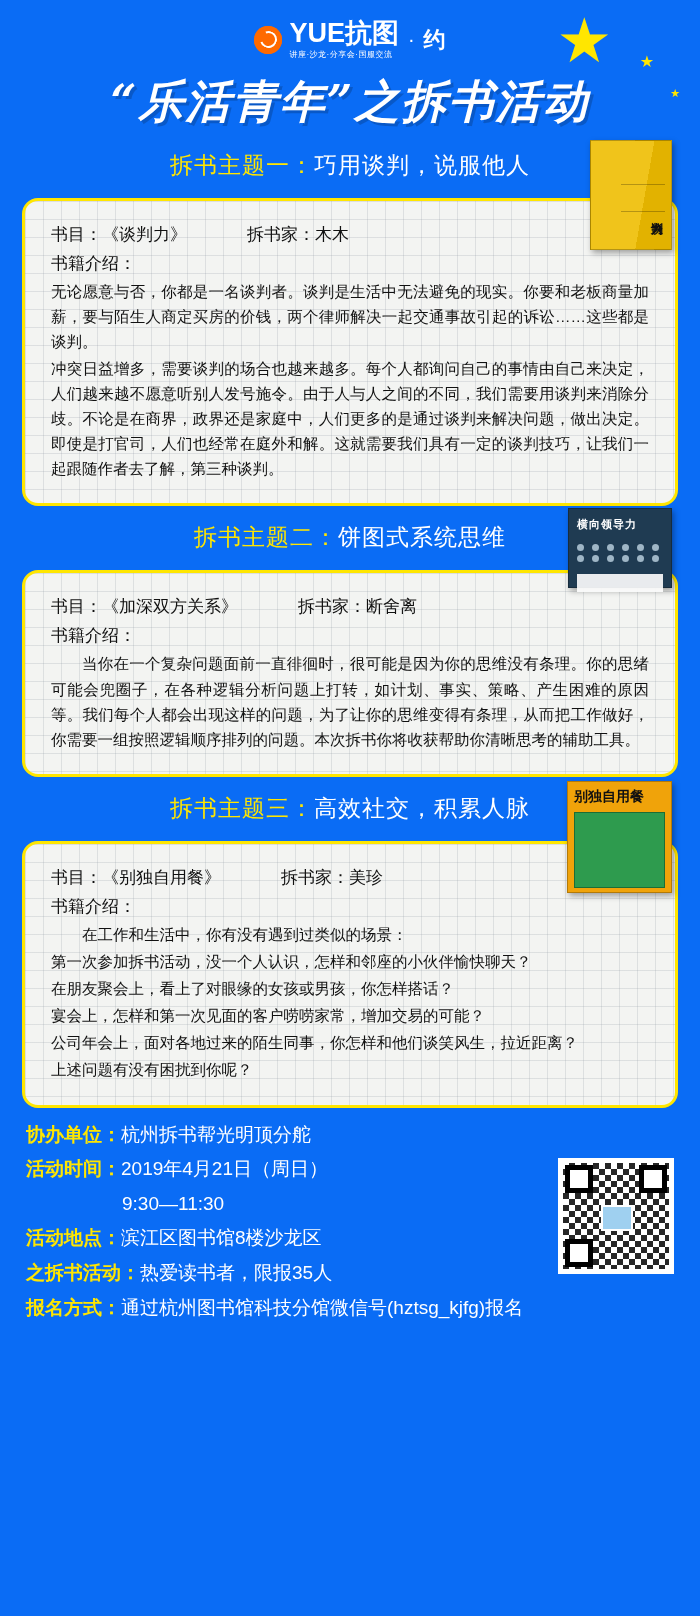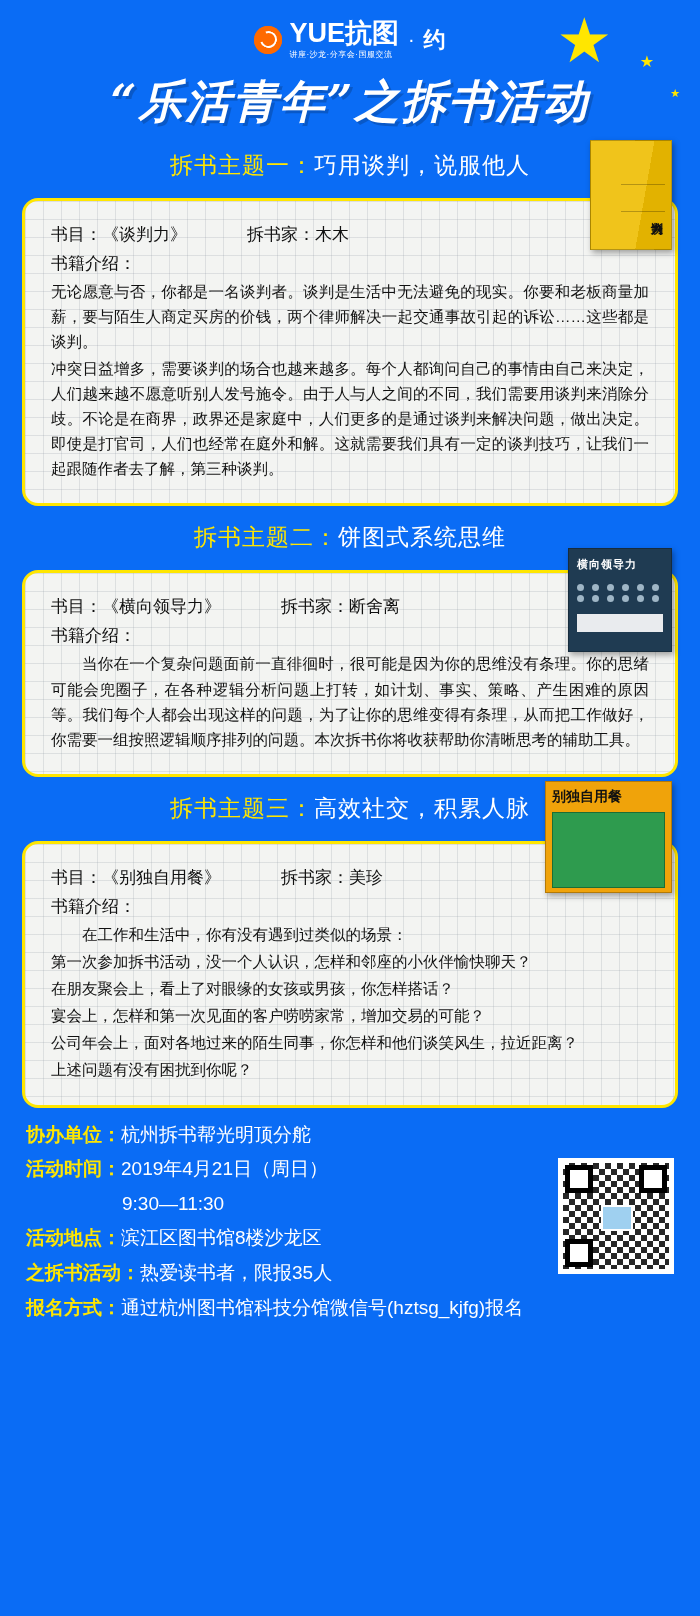--- a/index.html
+++ b/index.html
@@ -121,36 +121,35 @@
     box-shadow:2px 3px 6px rgba(0,0,0,.35);
   }
   .book1{
     top:-58px;width:80px;height:108px;
     background:linear-gradient(100deg,#f0c41b 0 64%,#e2b200 64% 100%);
     display:flex;flex-direction:column;justify-content:center;align-items:flex-end;
   }
   .book1 .b-title{font-size:12px;font-weight:bold;color:#111;writing-mode:vertical-rl;margin-right:6px;}
   .book1 .b-lines{width:44px;height:26px;border-top:1px solid rgba(0,0,0,.25);border-bottom:1px solid rgba(0,0,0,.25);margin:6px 6px 0 0;}
   .book2{
-    top:-62px;width:104px;height:104px;
+    top:-62px;width:104px;height:80px;
     background:#1f3b52;
     color:#fff;
     padding:8px;
     box-sizing:border-box;
-    margin-top:40px;
   }
   .book2 .b-top{font-size:11px;font-weight:bold;letter-spacing:1px;}
   .book2 .b-grid{
     margin-top:12px;
     display:grid;grid-template-columns:repeat(6,1fr);gap:4px;
   }
   .book2 .b-grid i{display:block;width:7px;height:7px;border-radius:50%;background:#9fb6c6;}
   .book2 .b-foot{margin-top:12px;height:18px;background:#fff;opacity:.9;}
   .book3{
-    top:-60px;width:127px;height:112px;
+    top:-60px;width:105px;height:112px;
     background:#f0a30a;
     box-sizing:border-box;
     padding:6px;
   }
   .book3 .b3-title{font-size:14px;font-weight:bold;color:#111;}
   .book3 .b3-body{margin-top:6px;height:74px;background:#2e9b4e;border:1px solid #1d6d36;}
 
   
   .footer{
     margin:14px 26px 26px 26px;
@@ -254,21 +253,21 @@
             <i></i>
             <i></i>
             <i></i>
             <i></i>
           </div>
         <div class="b-foot"></div>
       </div>
       <div class="card">
         <div class="row-top">
           <div class="lbl">
-            <span>书目：</span><span>《横向领导力》</span>
+            <span>书目：</span><span>《加深双方关系》</span>
           </div>
           <div class="lbl">
             <span>拆书家：</span><span>断舍离</span>
           </div>
         </div>
         <div class="intro-label">书籍介绍：</div>
         <p class="indent">当你在一个复杂问题面前一直徘徊时，很可能是因为你的思维没有条理。你的思绪可能会兜圈子，在各种逻辑分析问题上打转，如计划、事实、策略、产生困难的原因等。我们每个人都会出现这样的问题，为了让你的思维变得有条理，从而把工作做好，你需要一组按照逻辑顺序排列的问题。本次拆书你将收获帮助你清晰思考的辅助工具。</p>
       </div>
     </div>
   </div>

